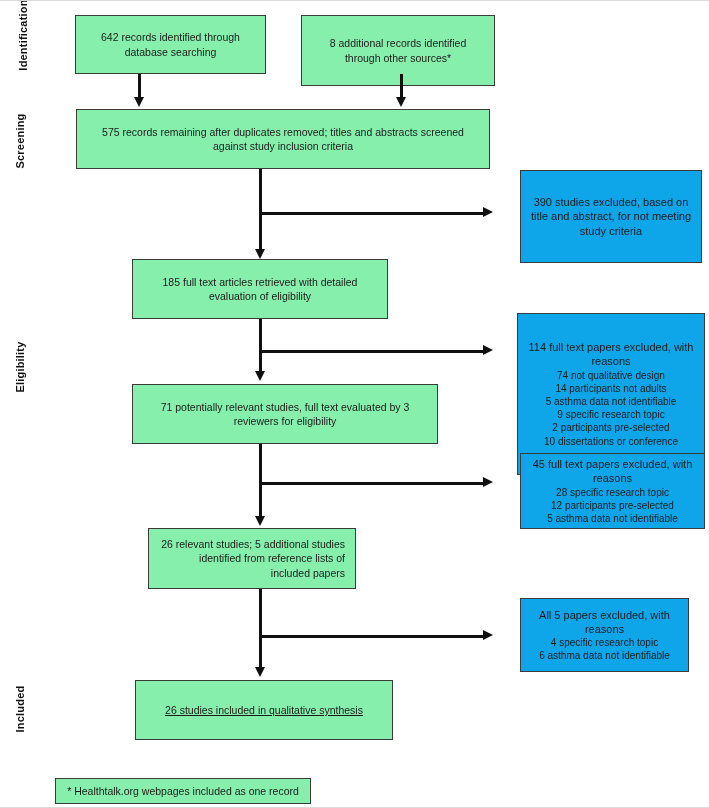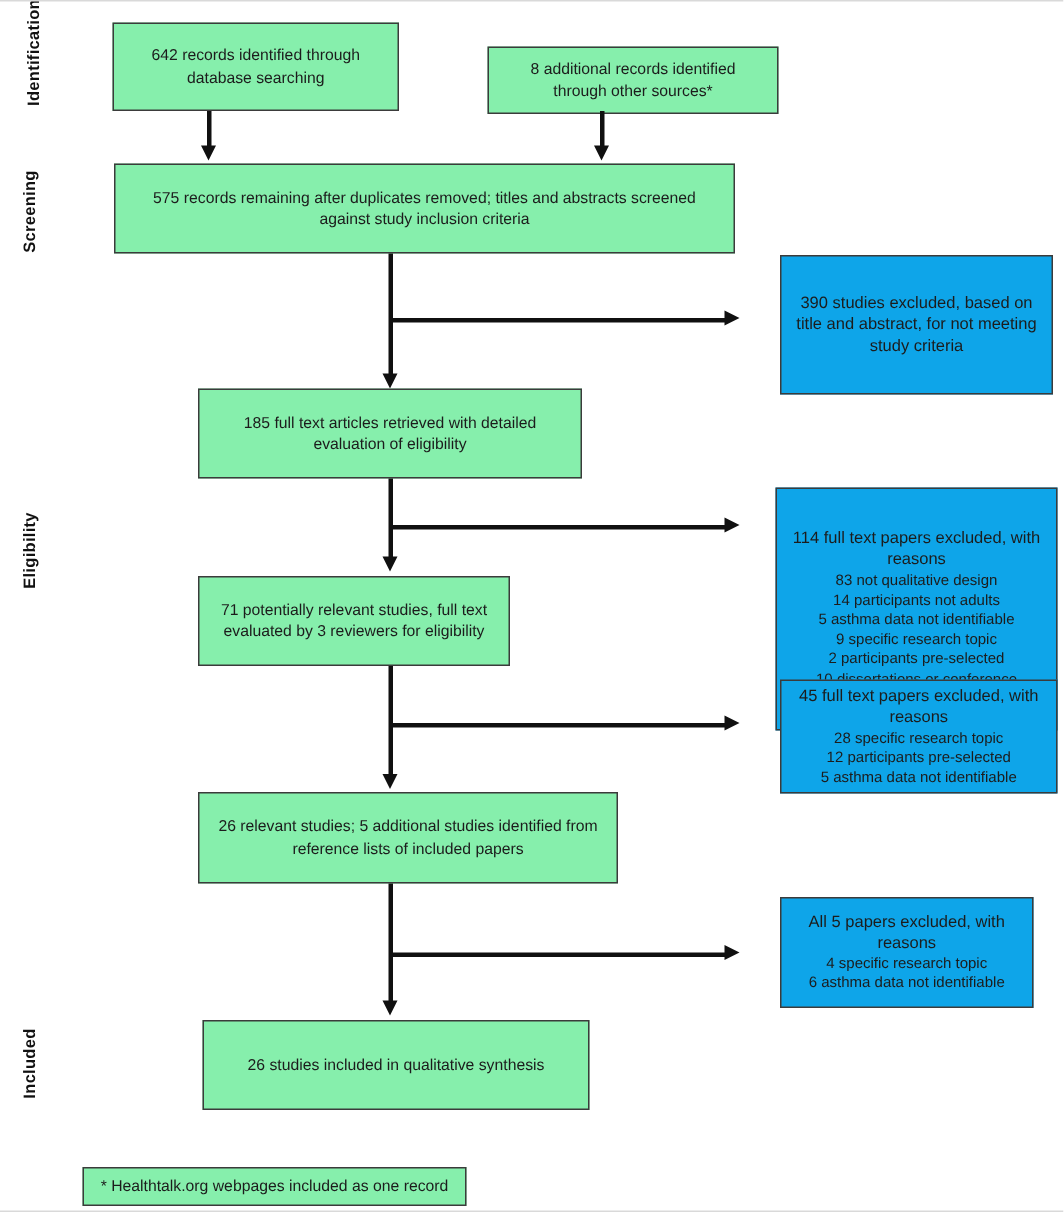--- a/index.html
+++ b/index.html
@@ -74,21 +74,21 @@
 <body>
 
 <div class="canvas">
 
   <div class="stage" style="left:-47px; top:26px;">Identification</div>
   <div class="stage" style="left:-50px; top:132px;">Screening</div>
   <div class="stage" style="left:-50px; top:358px;">Eligibility</div>
   <div class="stage" style="left:-50px; top:700px;">Included</div>
 
   <div class="fbox" style="left:75px; top:14px; width:191px; height:59px;">642 records identified through database searching</div>
-  <div class="fbox" style="left:301px; top:30px; width:194px; height:45px;margin-left:24px;">8 additional records identified through other sources*</div>
+  <div class="fbox" style="left:301px; top:14px; width:194px; height:71px;">8 additional records identified through other sources*</div>
 
   <div class="vline" style="left:138px; top:73px; height:24px;"></div>
   <div class="head-down" style="left:134px; top:96px;"></div>
   <div class="vline" style="left:400px; top:73px; height:24px;"></div>
   <div class="head-down" style="left:396px; top:96px;"></div>
 
   <div class="fbox" style="left:76px; top:108px; width:414px; height:60px;">575 records remaining after duplicates removed; titles and abstracts screened against study inclusion criteria</div>
 
   <div class="vline" style="left:259px; top:168px; height:81px;"></div>
   <div class="head-down" style="left:255px; top:248px;"></div>
@@ -99,54 +99,54 @@
     <div class="etitle">390 studies excluded, based on title and abstract, for not meeting study criteria</div>
   </div>
 
   <div class="fbox" style="left:132px; top:258px; width:256px; height:60px;">185 full text articles retrieved with detailed evaluation of eligibility</div>
 
   <div class="vline" style="left:259px; top:318px; height:53px;"></div>
   <div class="head-down" style="left:255px; top:370px;"></div>
   <div class="hline" style="left:261px; top:349px; width:223px;"></div>
   <div class="head-right" style="left:483px; top:344px;"></div>
 
-  <div class="ebox" style="left:517px; top:312px; width:188px; height:162px;margin-top:12px;">
+  <div class="ebox" style="left:517px; top:312px; width:188px; height:162px;">
     <div class="etitle">114 full text papers excluded, with reasons</div>
-    <div class="ereason">83 not qualitative design</div>
+    <div class="ereason">74 not qualitative design</div>
     <div class="ereason">14 participants not adults</div>
     <div class="ereason">5 asthma data not identifiable</div>
     <div class="ereason">9 specific research topic</div>
     <div class="ereason">2 participants pre-selected</div>
     <div class="ereason">10 dissertations or conference</div>
   </div>
 
-  <div class="fbox" style="left:132px; top:383px; width:208px; height:60px;">71 potentially relevant studies, full text evaluated by 3 reviewers for eligibility</div>
+  <div class="fbox" style="left:132px; top:383px; width:306px; height:60px;">71 potentially relevant studies, full text evaluated by 3 reviewers for eligibility</div>
 
   <div class="vline" style="left:259px; top:443px; height:73px;"></div>
   <div class="head-down" style="left:255px; top:515px;"></div>
   <div class="hline" style="left:261px; top:481px; width:223px;"></div>
   <div class="head-right" style="left:483px; top:476px;"></div>
 
   <div class="ebox" style="left:520px; top:452px; width:185px; height:76px;">
     <div class="etitle">45 full text papers excluded, with reasons</div>
     <div class="ereason">28 specific research topic</div>
     <div class="ereason">12 participants pre-selected</div>
     <div class="ereason">5 asthma data not identifiable</div>
   </div>
 
-  <div class="fbox" style="left:132px; top:527px; width:280px; height:61px;">26 relevant studies; 5 additional studies identified from reference lists of included papers</div>
+  <div class="fbox" style="left:148px; top:527px; width:208px; height:61px;text-align:right;">26 relevant studies; 5 additional studies identified from reference lists of included papers</div>
 
   <div class="vline" style="left:259px; top:588px; height:79px;"></div>
   <div class="head-down" style="left:255px; top:666px;"></div>
   <div class="hline" style="left:261px; top:634px; width:223px;"></div>
   <div class="head-right" style="left:483px; top:629px;"></div>
 
   <div class="ebox" style="left:520px; top:597px; width:169px; height:74px;">
     <div class="etitle">All 5 papers excluded, with reasons</div>
     <div class="ereason">4 specific research topic</div>
     <div class="ereason">6 asthma data not identifiable</div>
   </div>
 
-  <div class="fbox" style="left:135px; top:679px; width:258px; height:60px;">26 studies included in qualitative synthesis</div>
+  <div class="fbox" style="left:135px; top:679px; width:258px; height:60px;text-decoration:underline;">26 studies included in qualitative synthesis</div>
 
   <div class="fbox" style="left:55px; top:777px; width:256px; height:26px; font-size:10.5px; padding:2px 6px;">* Healthtalk.org webpages included as one record</div>
 
 </div>
 
 </body></html>

